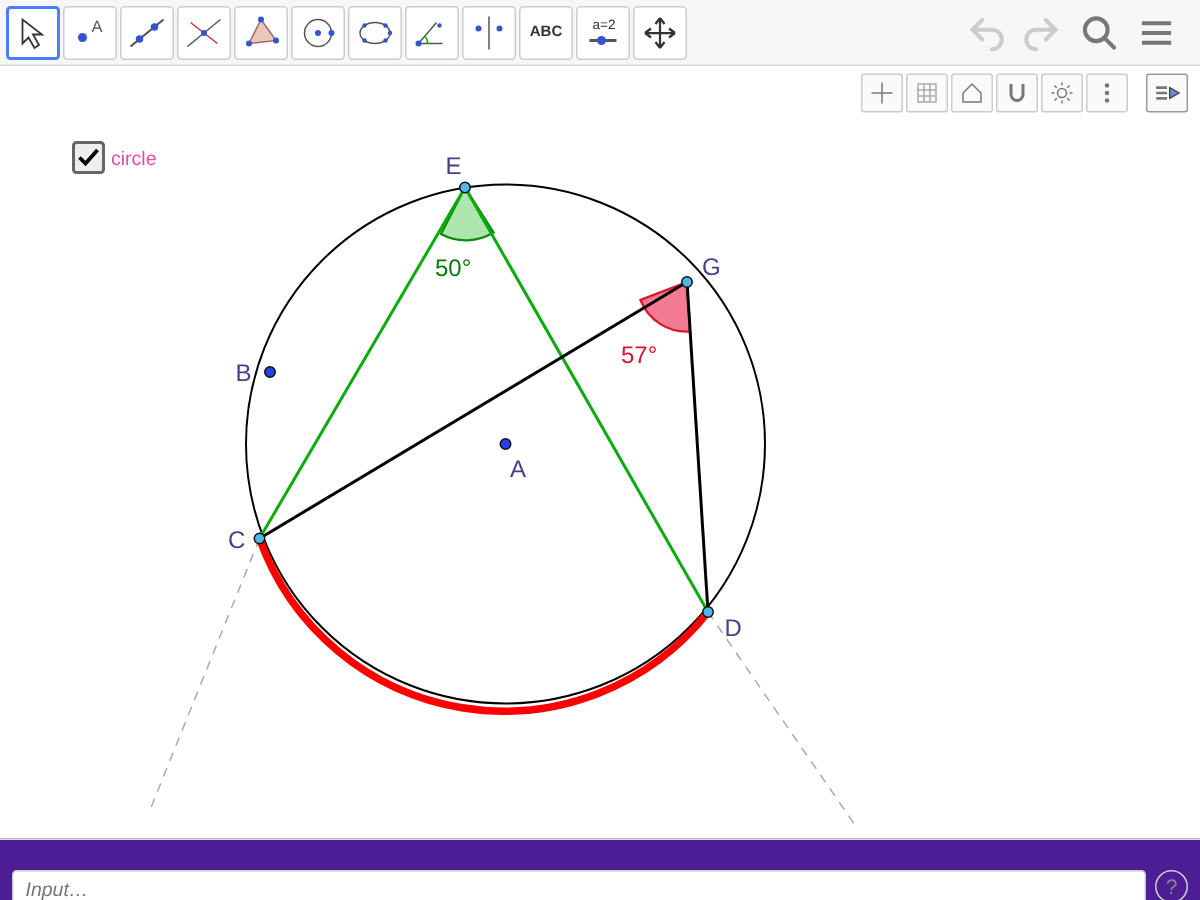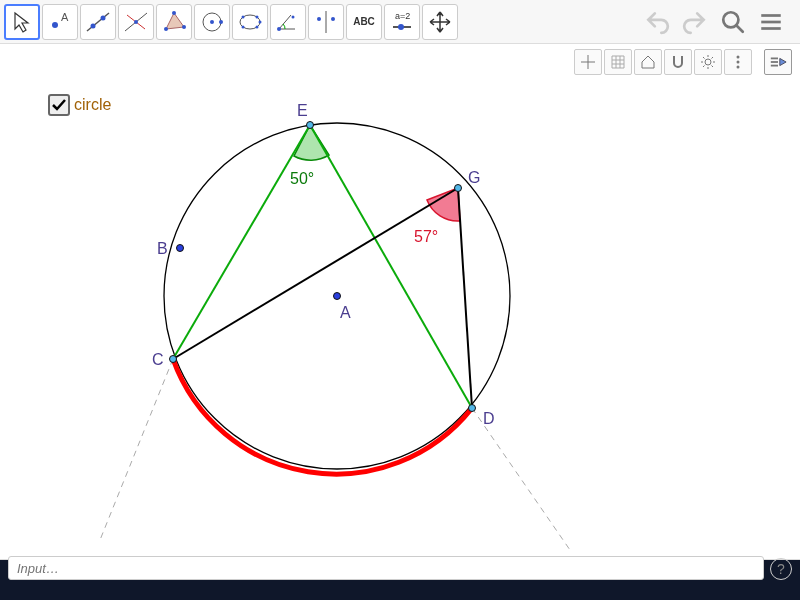--- a/index.html
+++ b/index.html
@@ -18,23 +18,23 @@
   .sett-btn { width: 28px; height: 26px; border: 1px solid #ccc; border-radius: 2px; background: #fafafa; margin-left: 2px; display: flex; align-items: center; justify-content: center; cursor: pointer; color: #666; }
   .sett-btn.final { border: 1px solid #999; }
   .sett-btn svg { width: 18px; height: 18px; }
   
   .canvas { position: absolute; top: 80px; left: 0; right: 0; bottom: 34px; background: #fff; }
   .canvas svg { width: 100%; height: 100%; }
   
   .checkbox-row { position: absolute; top: 94px; left: 48px; display: flex; align-items: center; gap: 4px; z-index: 10; }
   .chk { width: 22px; height: 22px; border: 2px solid #666; border-radius: 3px; background: #eee; display: flex; align-items: center; justify-content: center; cursor: pointer; }
   .chk svg { width: 16px; height: 16px; }
-  .chk-label { font-size: 16px; color: #a16207; cursor: pointer; }
-  
-  .input-bar { position: absolute; bottom: 0; left: 0; right: 0; height: 34px; background: #0f172a; border-top: 1px solid #ddd; display: flex; align-items: flex-end; padding: 20px 8px; gap: 6px; }
+  .chk-label { font-size: 13px; color: #ec4899; cursor: pointer; }
+  
+  .input-bar { position: absolute; bottom: 0; left: 0; right: 0; height: 34px; background: #4c1d95; border-top: 1px solid #ddd; display: flex; align-items: flex-start; padding: 20px 8px; gap: 6px; }
   .input-field { flex: 1; height: 24px; border: 1px solid #ccc; border-radius: 3px; padding: 0 8px; font-style: italic; color: #999; font-size: 13px; background: #fff; }
   .help-btn { width: 22px; height: 22px; border: 1px solid #ccc; border-radius: 50%; display: flex; align-items: center; justify-content: center; color: #888; cursor: pointer; font-size: 14px; }
   
   .pt-label { font-size: 16px; fill: #4a3d8f; font-family: Arial; }
   .angle-label { font-size: 16px; font-family: Arial; }
 </style>
 </head>
 <body>
 
 <div class="toolbar">

